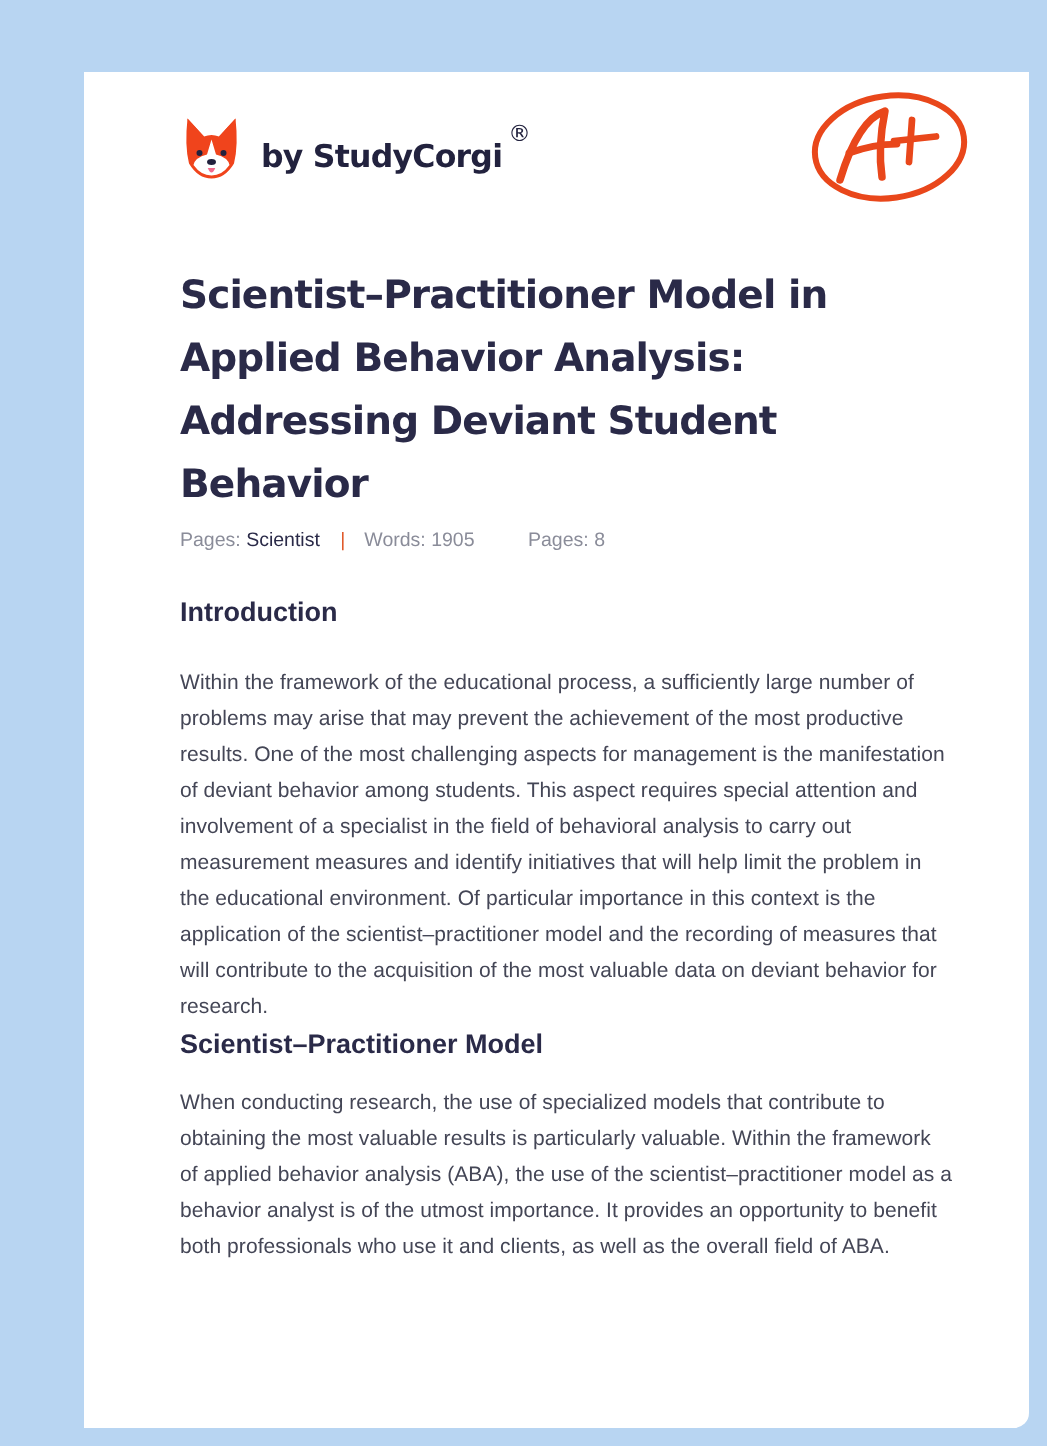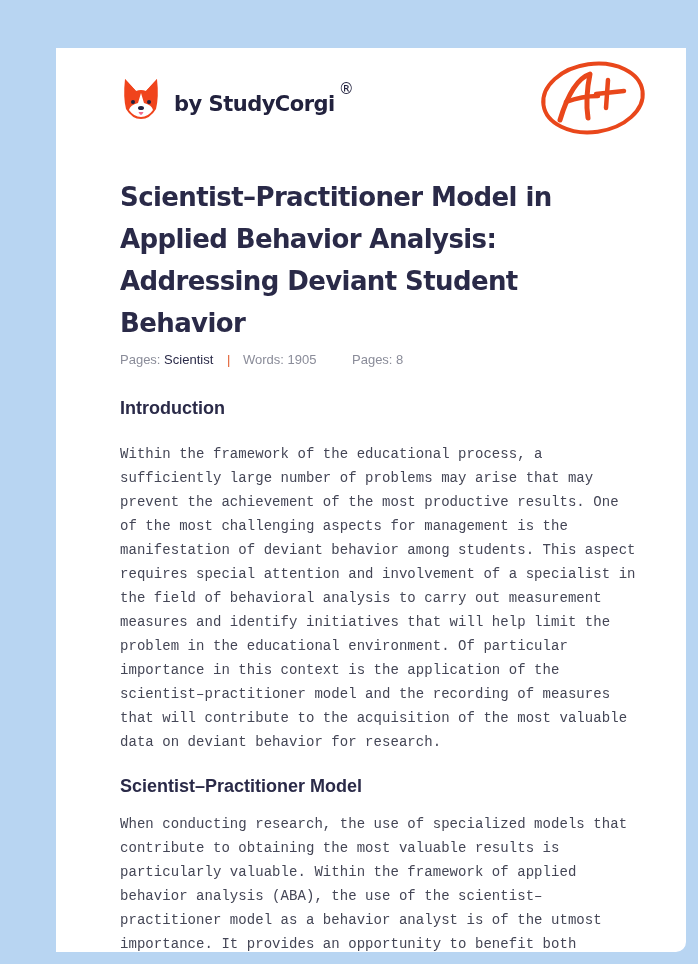--- a/index.html
+++ b/index.html
@@ -106,24 +106,23 @@
       color: #2a2a48;
       line-height: 28px;
       font-family: "Liberation Sans", sans-serif;
     }
     .content p {
       margin: 0;
       font-size: 14px;
       line-height: 24px;
       color: #444656;
       letter-spacing: 0.05px;
-      font-family: Liberation Mono, monospace;
     }
     .sec-intro h2 { margin-bottom: 20px; }
-    .sec-spm { margin-top: 18px; }
+    .sec-spm { }
     .sec-spm h2 { margin-bottom: 12px; }
     .para-2 { margin-top: 18px !important; }
   </style>
 </head>
 <body>
 
 <div class="card">
 
   <div class="brand">
     <svg class="logo" viewBox="0 0 38 44">

